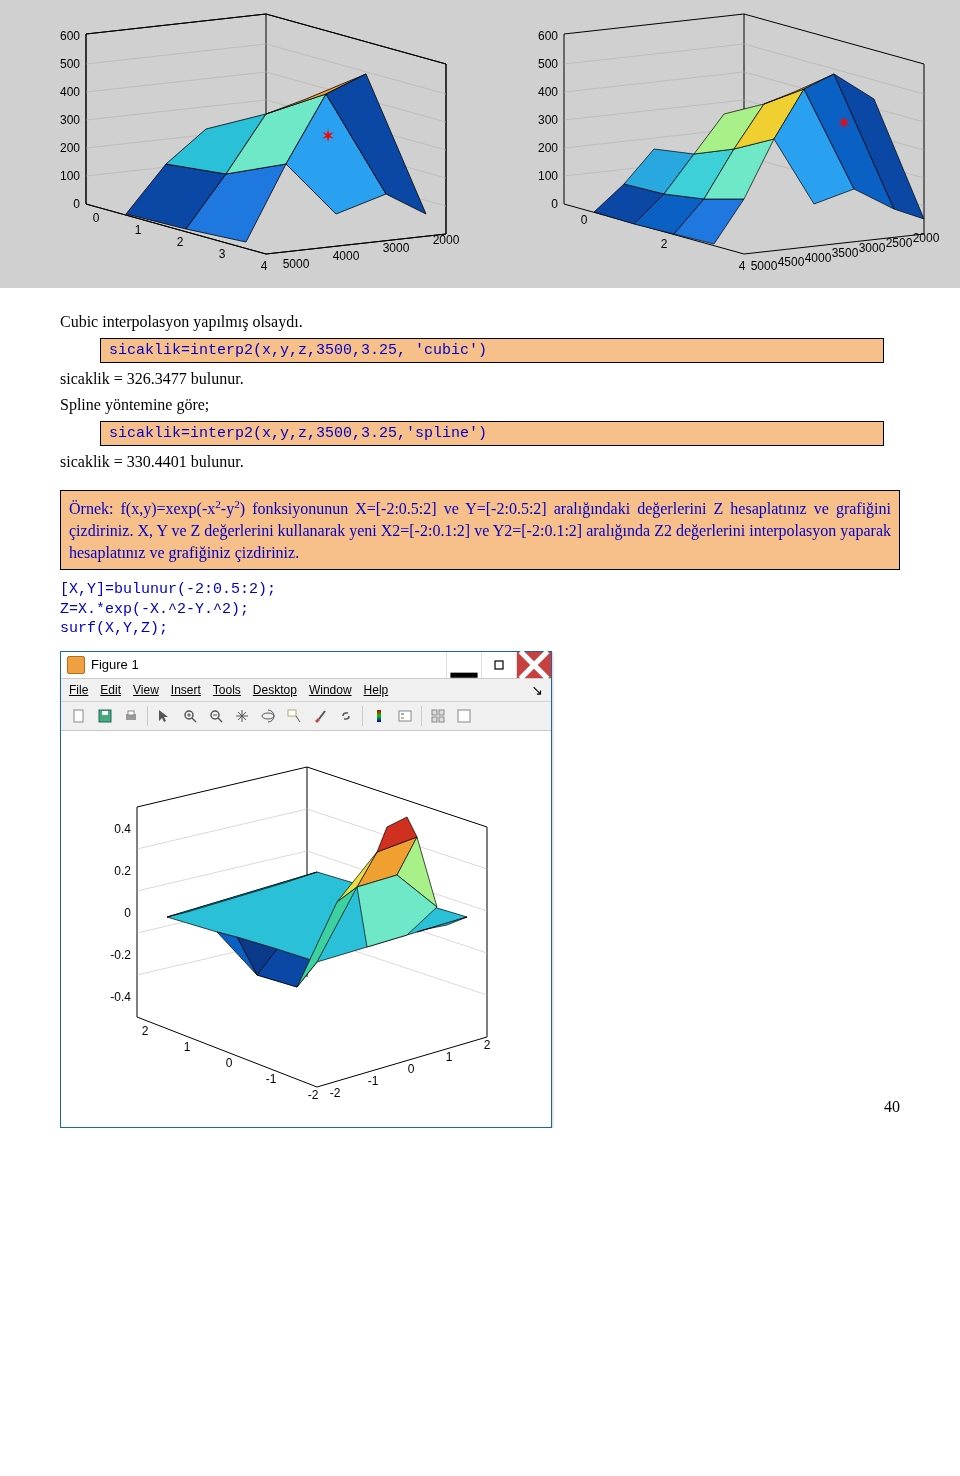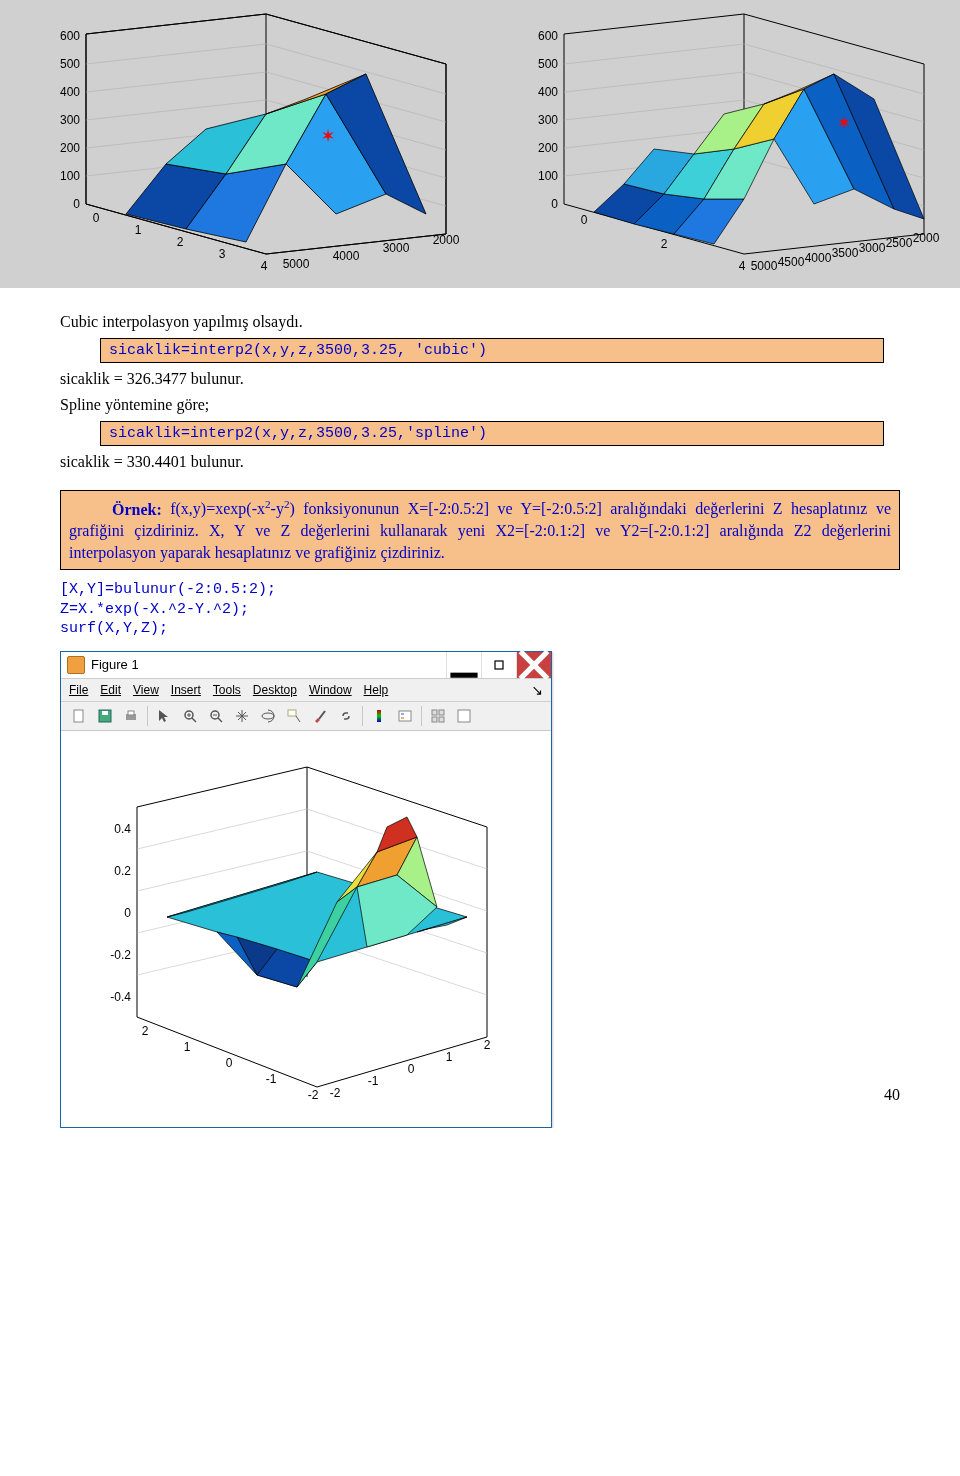--- a/index.html
+++ b/index.html
@@ -52,22 +52,21 @@
     background: #f7c08a;
     padding: 6px 8px;
     font-family: "Times New Roman", Times, serif;
     font-size: 16px;
     color: #0000c8;
     margin: 18px 0 10px 0;
     line-height: 1.35;
     text-align: justify;
   }
   .example-label {
-    font-weight: bold;
-    margin-left: 43px;
+    font-weight: normal;
   }
   .underl {
     text-decoration: underline;
   }
   .code-lines {
     font-family: "Courier New", monospace;
     font-size: 15px;
     color: #0000c8;
     margin: 4px 0;
     line-height: 1.3;
@@ -149,21 +148,21 @@
     padding: 6px;
   }
   .mw-plot svg {
     width: 476px;
     height: 380px;
     background:#fff;
   }
   .page-num {
     position: absolute;
     right: 60px;
-    bottom: 24px;
+    bottom: 12px;
     font-family: "Times New Roman", Times, serif;
     font-size: 16px;
   }
   sup { font-size: 0.7em; }
 </style>
 </head>
 <body>
 
 <div class="page">
 

